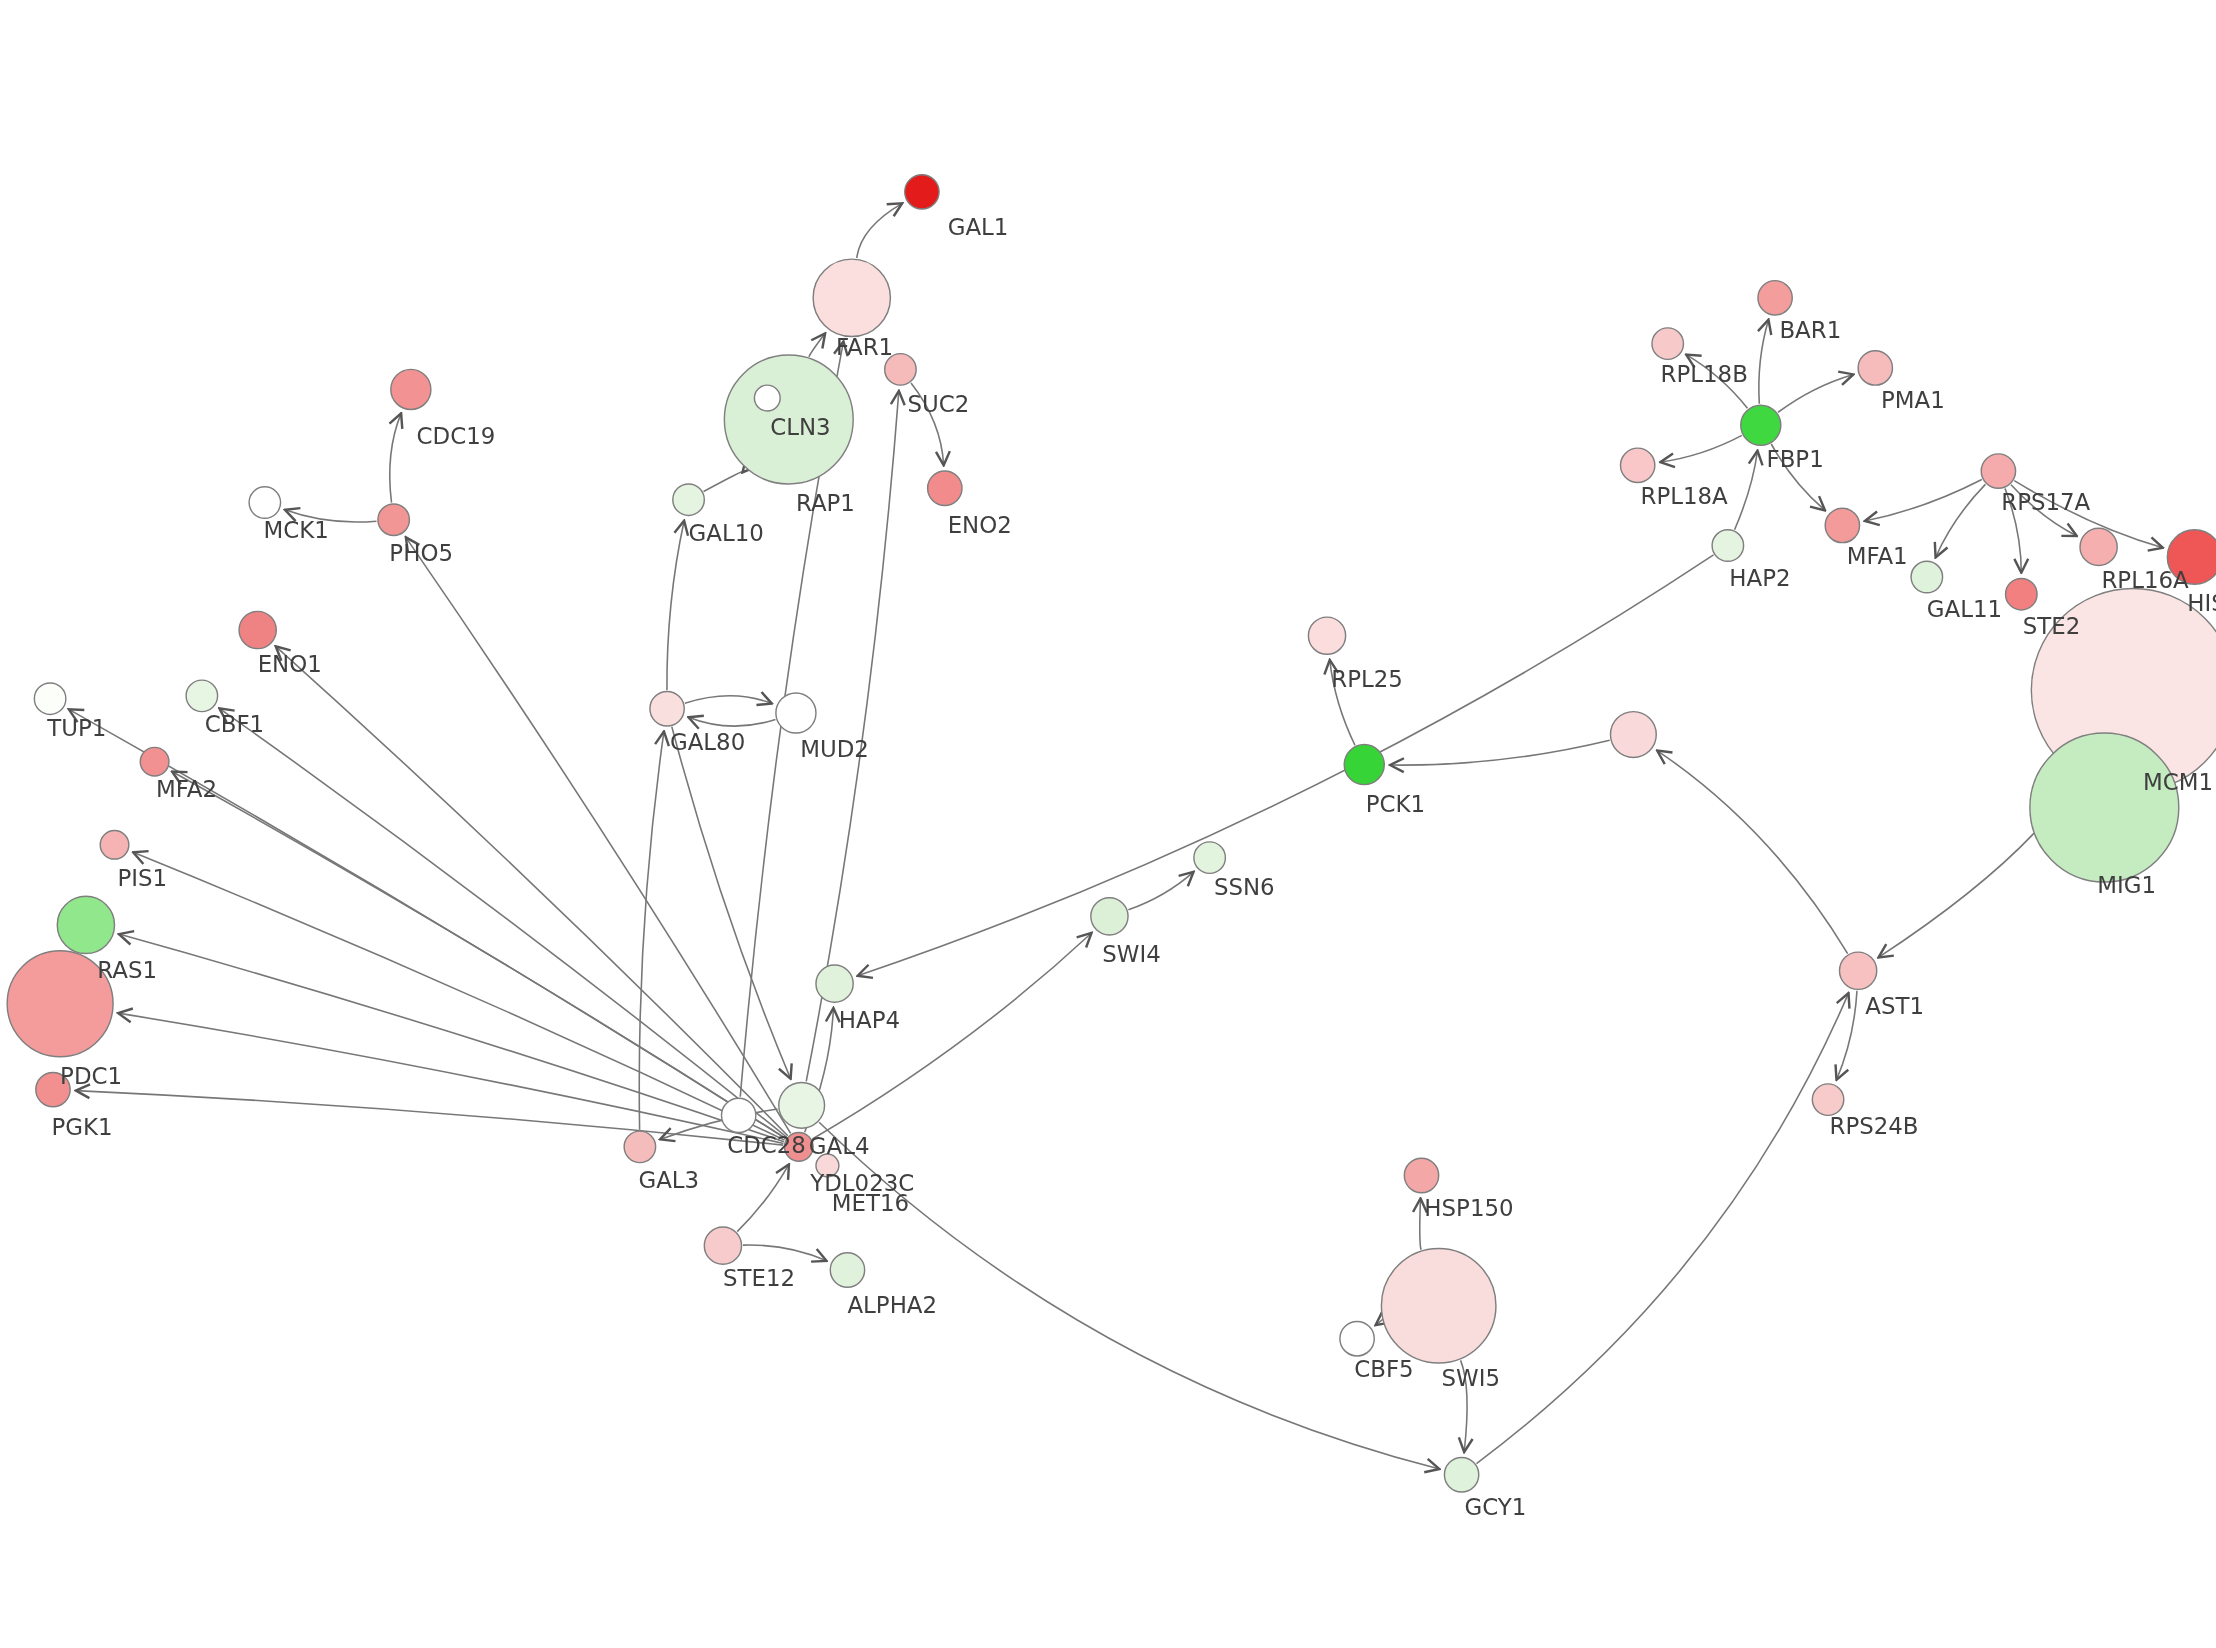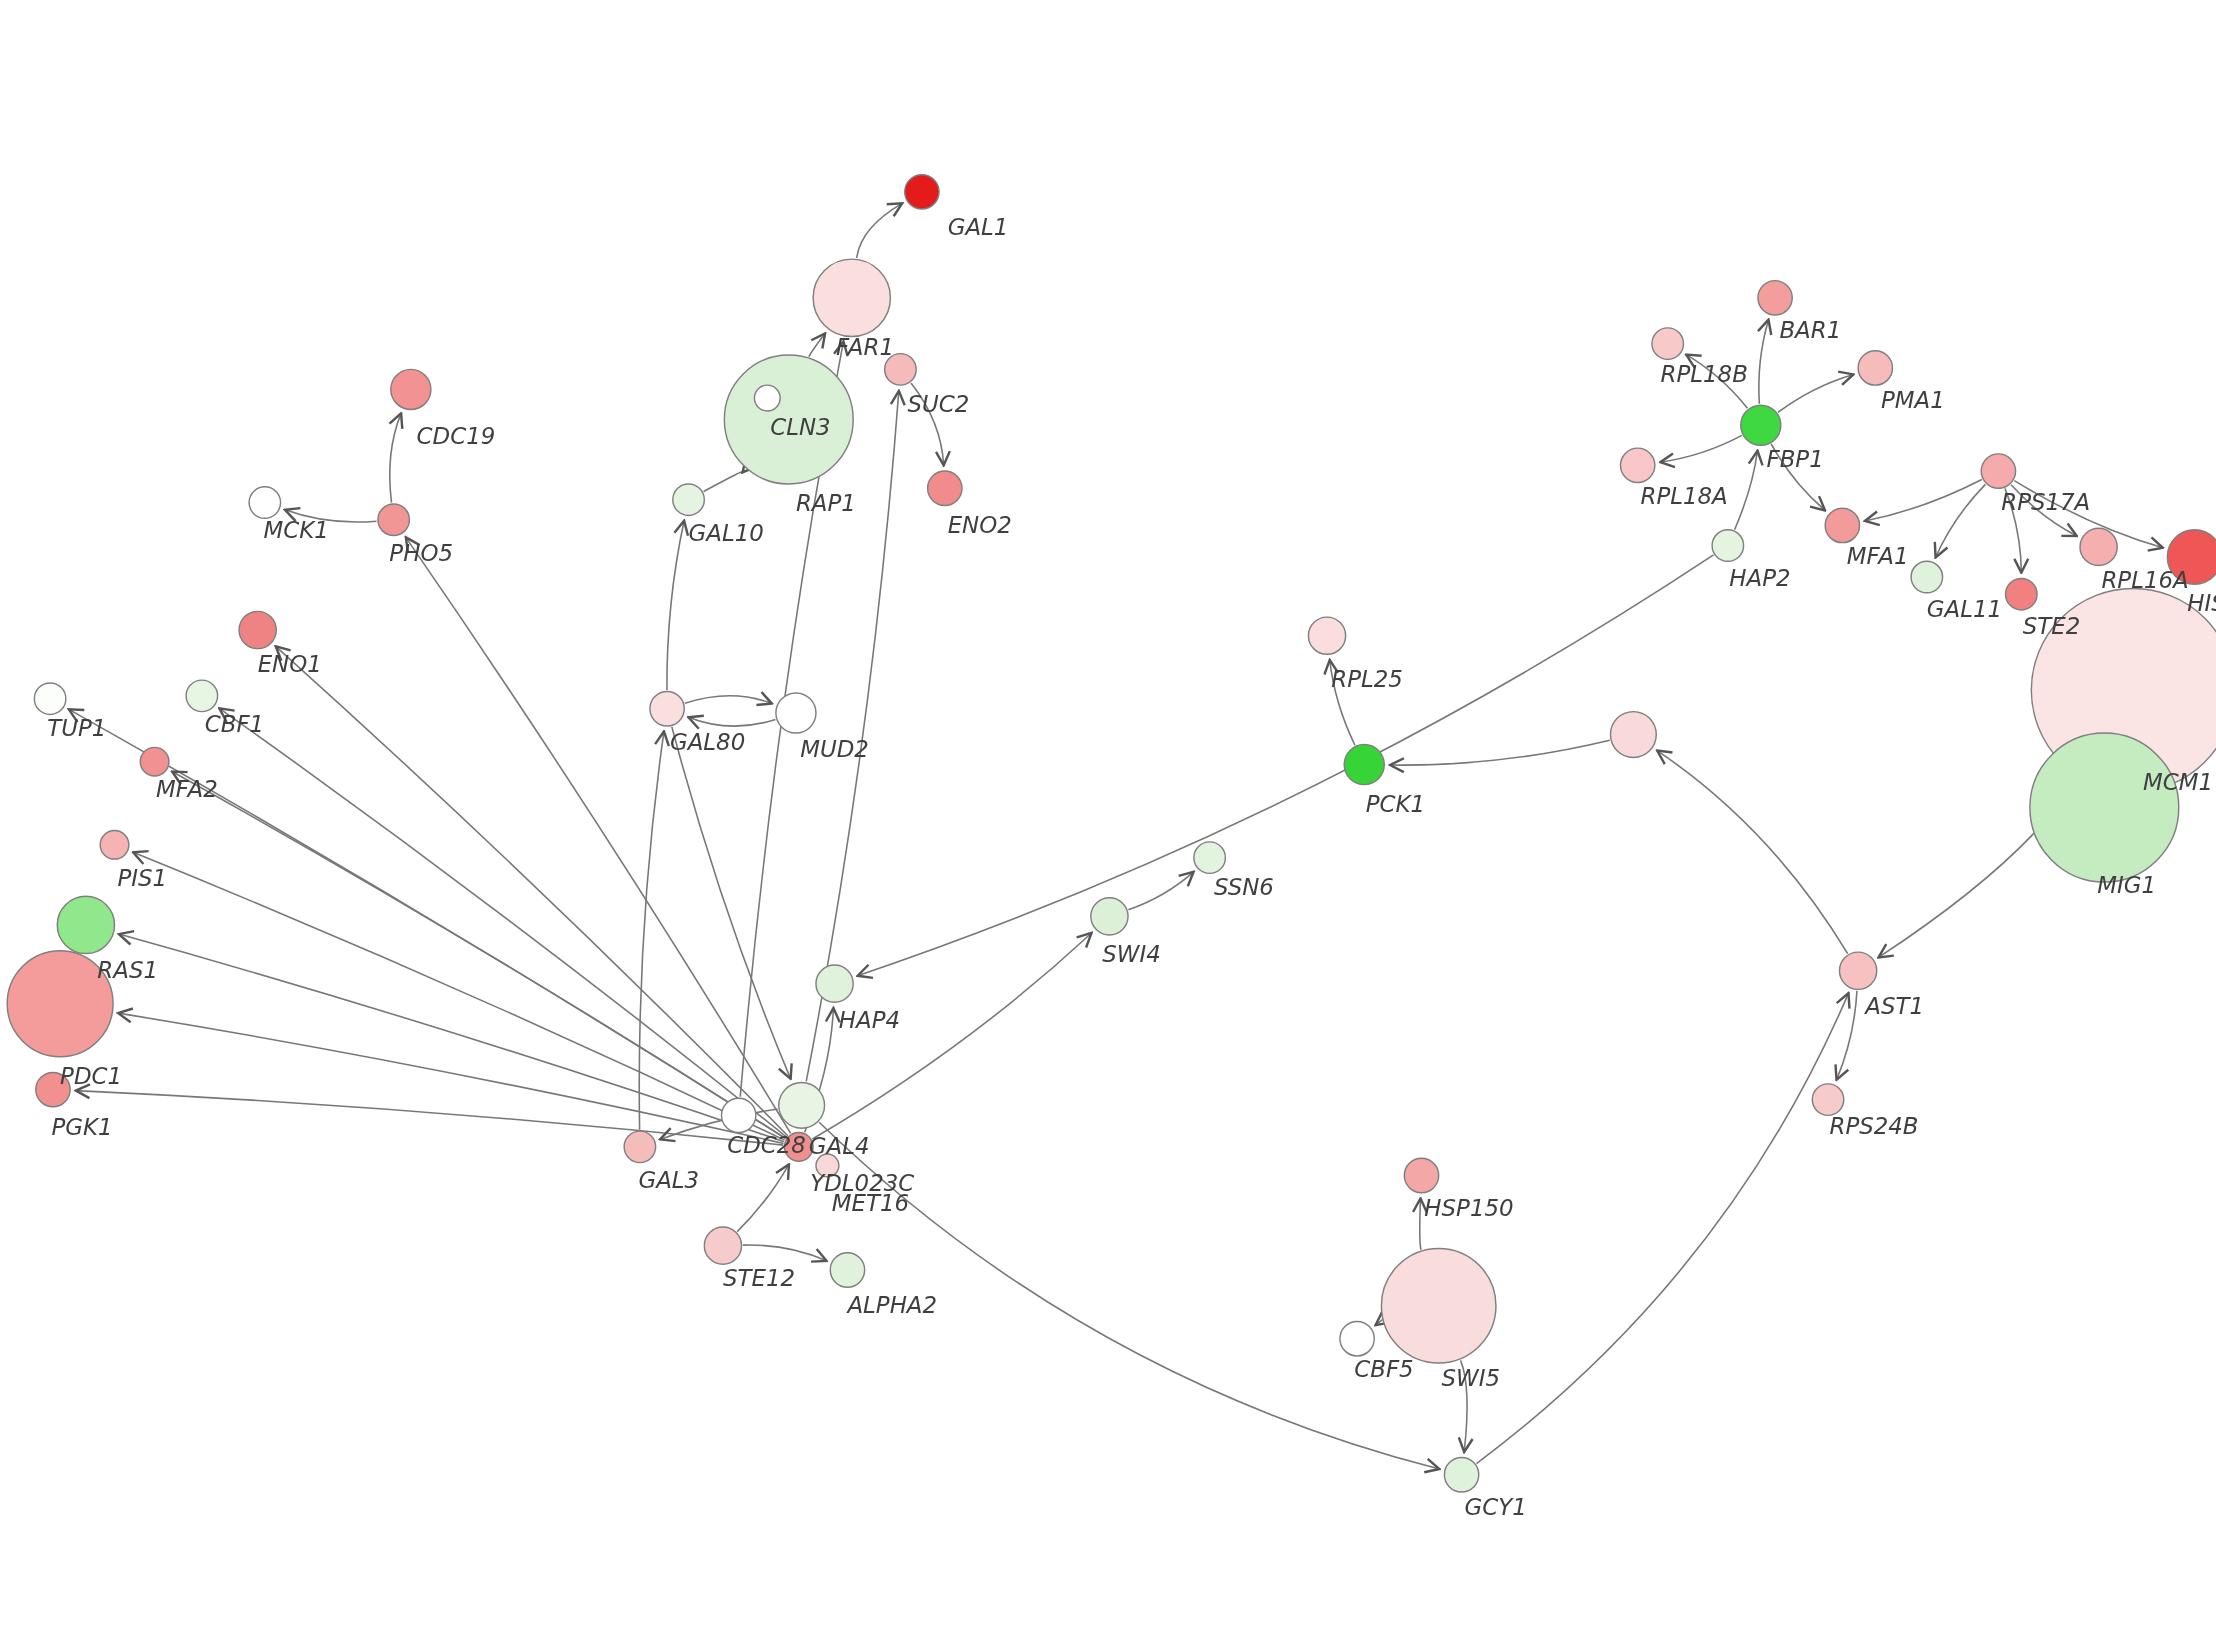--- a/index.html
+++ b/index.html
@@ -6,21 +6,20 @@
     margin: 0;
     padding: 0;
     background: #ffffff;
     font-family: "DejaVu Sans", "Liberation Sans", sans-serif;
   }
   #canvas-wrap {
     width: 2216px;
     height: 1648px;
     background: #d946ef;
     overflow: hidden;
-    font-style: italic;
   }
   svg { display: block; background: #ffffff; }
   .edge {
     fill: none;
     stroke: #777777;
     stroke-width: 1.1px;
   }
   .node {
     stroke: #7f7f7f;
     stroke-width: 1px;

